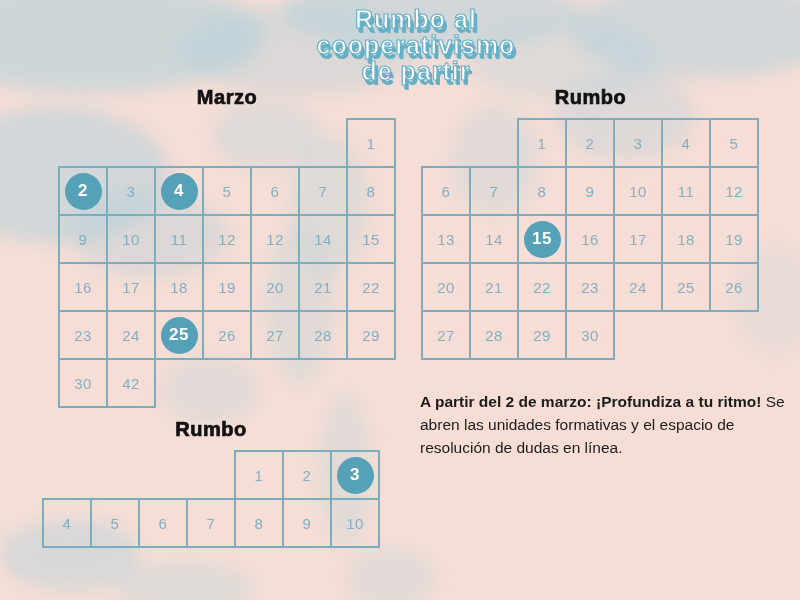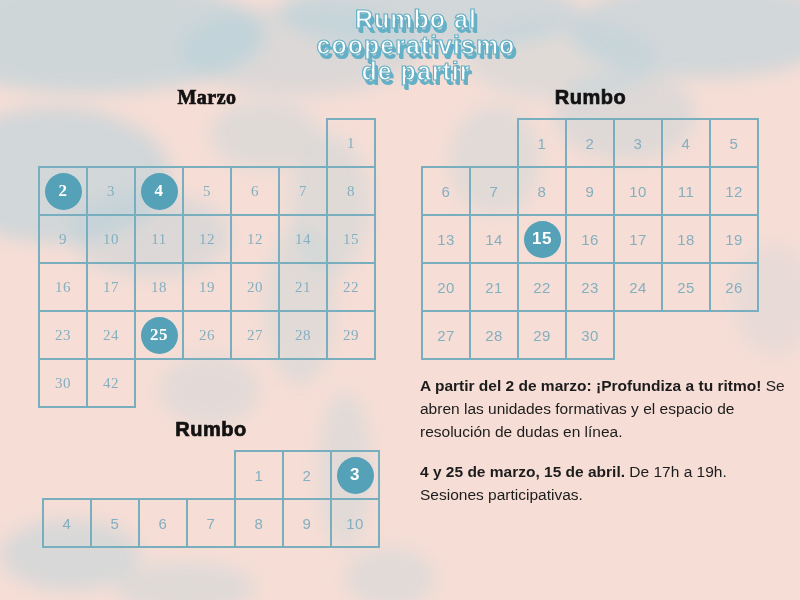--- a/index.html
+++ b/index.html
@@ -24,21 +24,21 @@
     font-size: 25px; line-height: 26px; font-weight: 700;
     letter-spacing: 1px;
     color: var(--title-fill, #ffffff);
     -webkit-text-stroke: 1.2px var(--title-shadow, #65b0c6);
     text-shadow: 2px 4px 0 var(--title-shadow, #65b0c6),
                  3px 5px 0 var(--title-shadow, #65b0c6);
   }
 
   
   .month { position: absolute; z-index: 1; }
-  .month-0 { left: 38px;  top: 86px;  width: 338px; font-family: Liberation Serif, serif; }
+  .month-0 { left: 58px;  top: 86px;  width: 338px; }
   .month-1 { left: 421px; top: 86px;  width: 339px; }
   .month-2 { left: 42px;  top: 418px; width: 338px; }
   .month-title {
     width: 100%; text-align: center;
     font-size: 20px; font-weight: 700; letter-spacing: 0.5px;
     color: var(--month-title, #121212);
     -webkit-text-stroke: 0.7px var(--month-title, #121212);
   }
   .grid { position: absolute; left: 0; top: 32px; }
   .cell {
@@ -59,21 +59,21 @@
   }
 
   
   .notes {
     position: absolute; left: 420px; top: 374px; width: 372px; z-index: 1;
     color: var(--body-text, #1c1c1c);
   }
   .note {
     white-space: pre-line;
     font-size: 15.5px; line-height: 23px;
-    margin: 0 0 17px 0;
+    margin: 16px 0 17px 0;
   }
   .note b { font-weight: 700; }
 </style>
 </head>
 <body>
 
 <svg class="watermark" viewBox="0 0 800 600" xmlns="http://www.w3.org/2000/svg" aria-hidden="true">
   <defs>
     <filter id="soft" x="-60%" y="-60%" width="220%" height="220%">
       <feGaussianBlur stdDeviation="9"></feGaussianBlur>
@@ -333,15 +333,13 @@
       <div class="cell" style="left: 288px; top: 48px;">
         <span class="day">10</span>
       </div>
     </div>
 </div>
 
 <div class="notes">
   <p class="note"><b>A partir del 2 de marzo: ¡Profundiza a tu ritmo!</b><span> Se
 abren las unidades formativas y el espacio de
 resolución de dudas en línea.</span></p>
-  <p class="note"><b>4 y 25 de marzo, 15 de abril.</b><span> De 17h a 19h.
-Sesiones participativas.</span></p>
 </div>
 
 </body></html>

